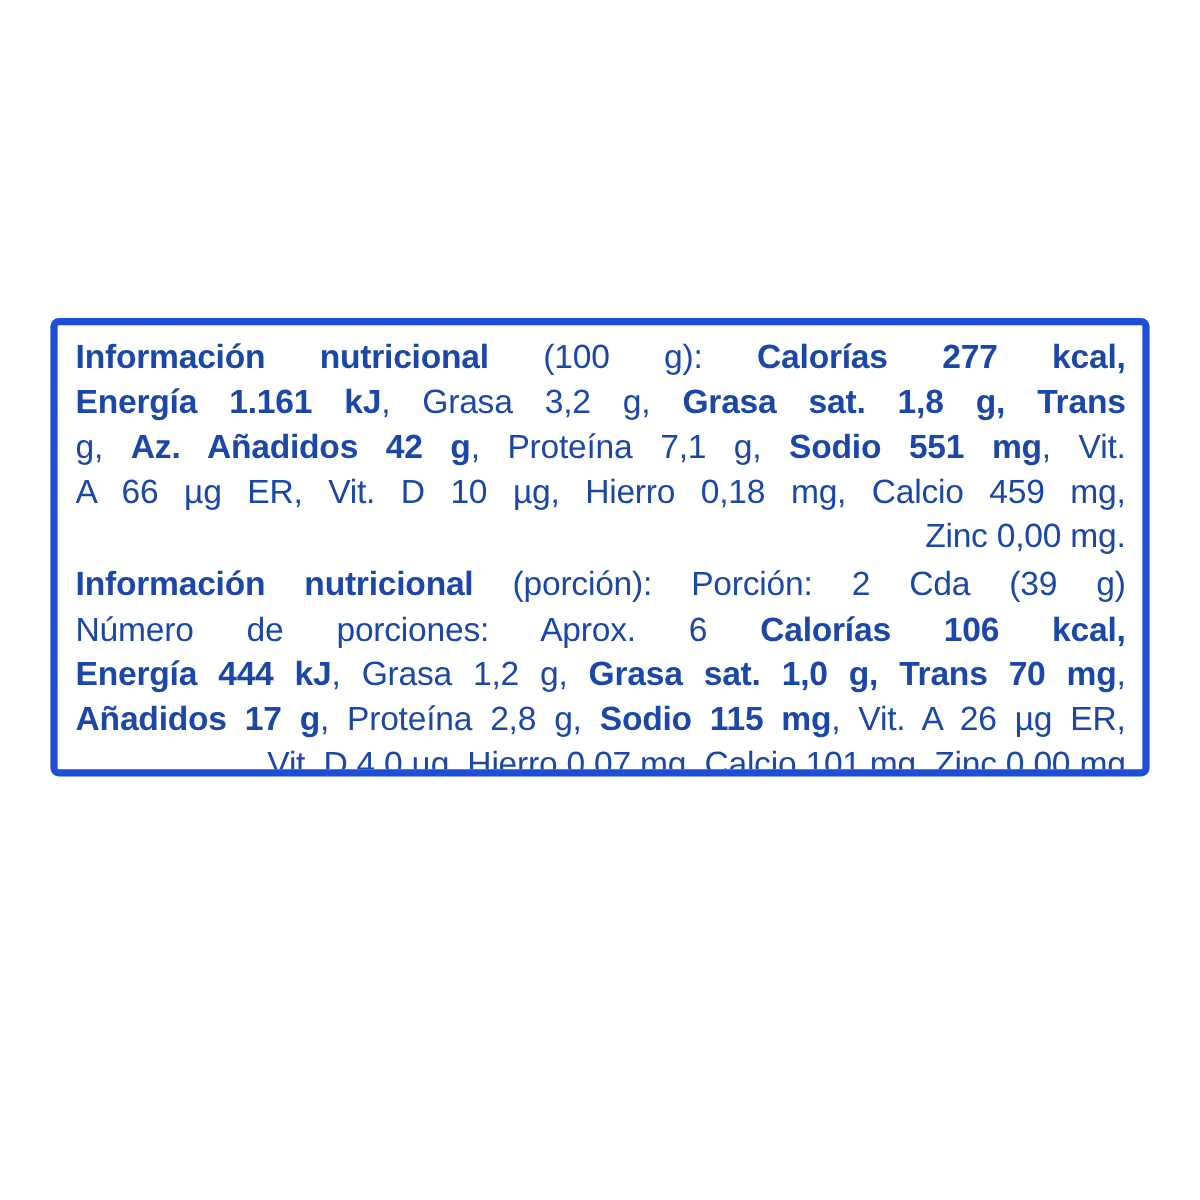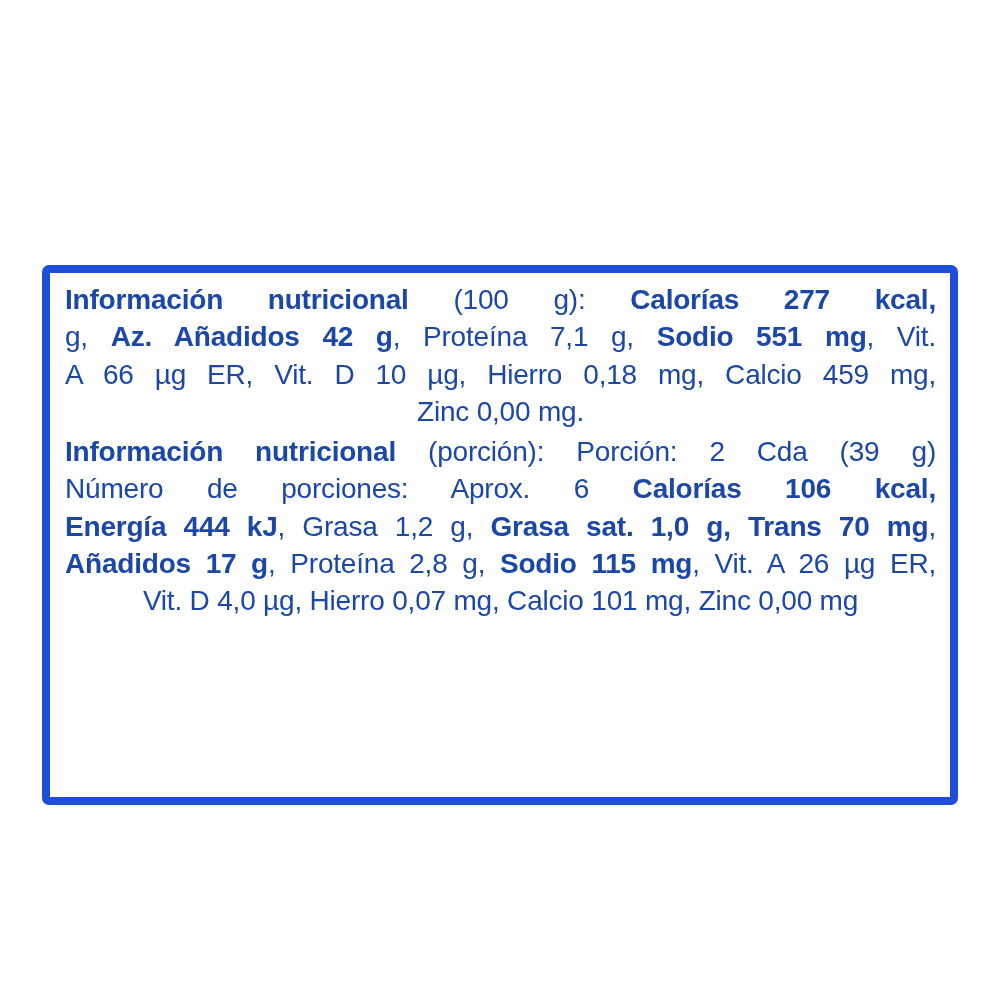--- a/index.html
+++ b/index.html
@@ -15,54 +15,55 @@
     width: 1000px;
     height: 1000px;
     background: #ffffff;
     overflow: hidden;
   }
   .label-box {
     position: absolute;
     left: 42px;
     top: 265px;
     width: 916px;
-    height: 540px;
+    height: 382px;
     box-sizing: border-box;
-    border: 8px solid #1d4ed8;
+    border: 6px solid #1d4ed8;
     border-radius: 7px;
     padding: 8px 14px 0 15px;
     color: #1b47a8;
     overflow: hidden;
   }
   .paragraph { margin: 0; }
   .paragraph + .paragraph { margin-top: 3px; }
   .text-line {
     height: 37.3px;
     line-height: 37.3px;
     font-size: 28px;
     letter-spacing: -0.2px;
     text-align: justify;
     text-align-last: justify;
     white-space: normal;
     overflow: hidden;
   }
   .text-line.para-last {
-    text-align: center;
+    text-align: right;
     text-align-last: auto;
   }
   .seg { font-weight: 400; }
   .seg.bold { font-weight: 700; }
 </style>
 </head>
 <body>
 
 <div class="stage">
   <div class="label-box">
       <div class="paragraph">
         <div class="text-line"><span class="seg bold">Información nutricional</span><span class="seg"> (100 g): </span><span class="seg bold">Calorías 277 kcal,</span></div>
+        <div class="text-line"><span class="seg bold">Energía 1.161 kJ</span><span class="seg">, Grasa 3,2 g, </span><span class="seg bold">Grasa sat. 1,8 g, Trans</span></div>
         <div class="text-line"><span class="seg">g, </span><span class="seg bold">Az. Añadidos 42 g</span><span class="seg">, Proteína 7,1 g, </span><span class="seg bold">Sodio 551 mg</span><span class="seg">, Vit.</span></div>
         <div class="text-line"><span class="seg">A 66 µg ER, Vit. D 10 µg, Hierro 0,18 mg, Calcio 459 mg,</span></div>
         <div class="text-line para-last"><span class="seg">Zinc 0,00 mg.</span></div>
       </div>
       <div class="paragraph">
         <div class="text-line"><span class="seg bold">Información nutricional</span><span class="seg"> (porción): Porción: 2 Cda (39 g)</span></div>
         <div class="text-line"><span class="seg">Número de porciones: Aprox. 6 </span><span class="seg bold">Calorías 106 kcal,</span></div>
         <div class="text-line"><span class="seg bold">Energía 444 kJ</span><span class="seg">, Grasa 1,2 g, </span><span class="seg bold">Grasa sat. 1,0 g, Trans 70 mg</span><span class="seg">,</span></div>
         <div class="text-line"><span class="seg bold">Añadidos 17 g</span><span class="seg">, Proteína 2,8 g, </span><span class="seg bold">Sodio 115 mg</span><span class="seg">, Vit. A 26 µg ER,</span></div>
         <div class="text-line para-last"><span class="seg">Vit. D 4,0 µg, Hierro 0,07 mg, Calcio 101 mg, Zinc 0,00 mg</span></div>

